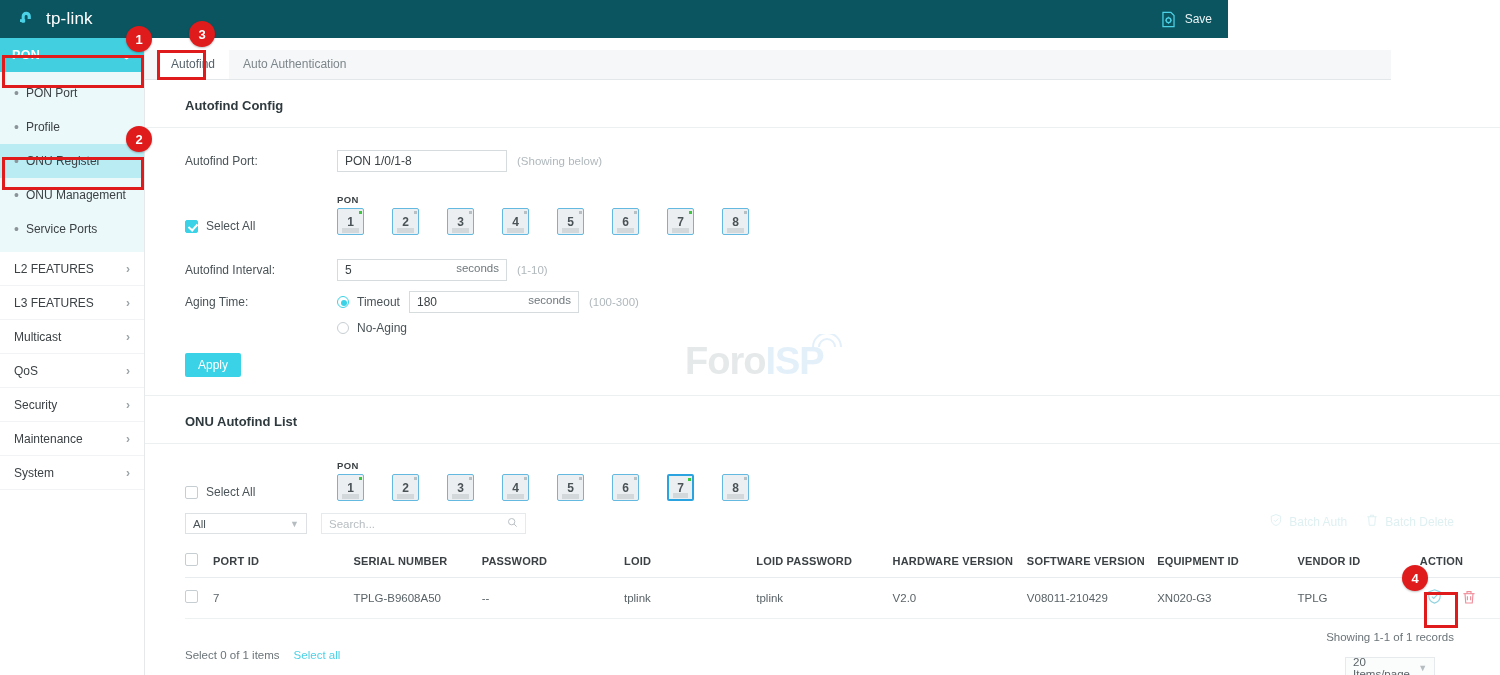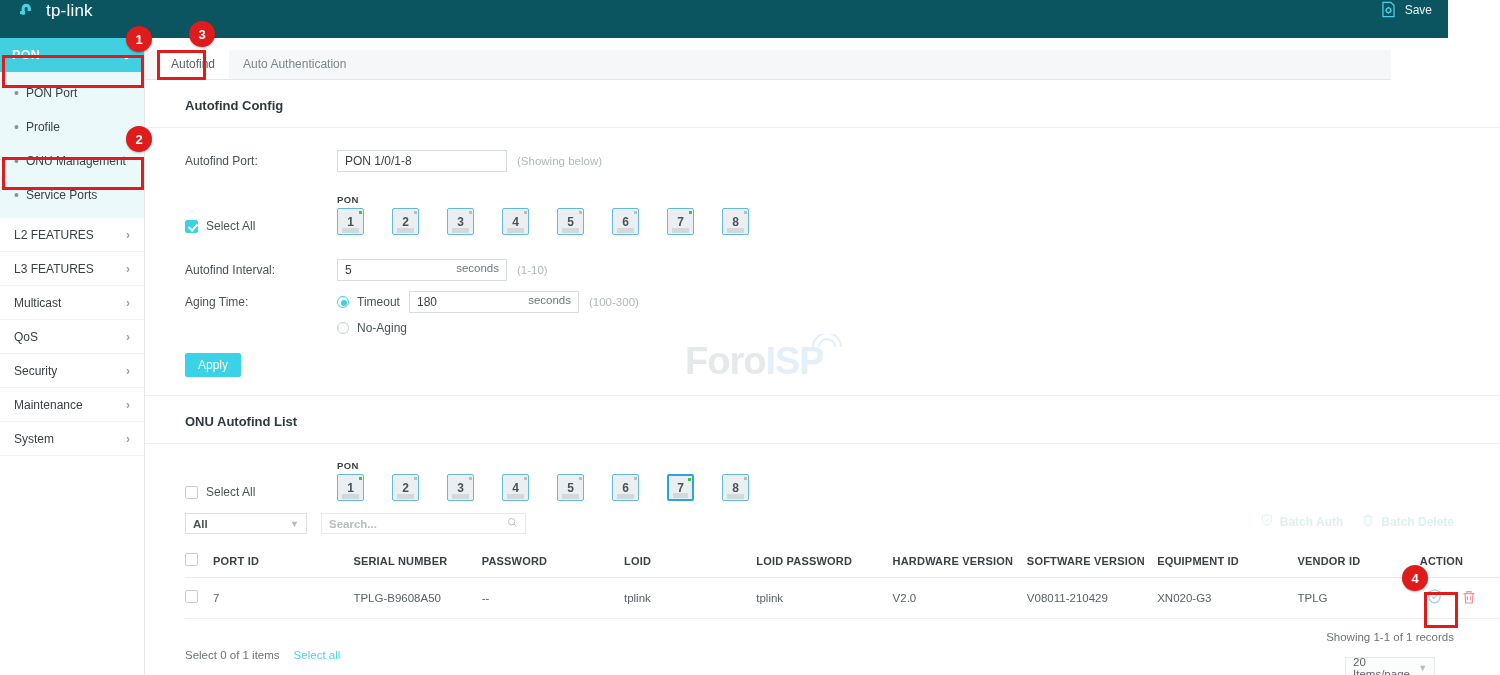--- a/index.html
+++ b/index.html
@@ -8,23 +8,23 @@
     font-family: "Liberation Sans", sans-serif;
     font-size: 12px;
     color: #333;
     background: #ffffff;
     overflow: hidden;
   }
   #app { position: relative; width: 1500px; height: 675px; }
 
   
   .topbar {
-    position: absolute; top: 0; left: 0; width: 1448px; height: 38px;
+    position: absolute; top: 0; left: 0; width: 1228px; height: 38px;
     background: #0c5460; background: #0b5560;
-    display: flex; align-items: flex-start; justify-content: space-between;
+    display: flex; align-items: center; justify-content: space-between;
   }
   .brand { display: flex; align-items: center; padding-left: 18px; gap: 6px; }
   .brand-logo { width: 22px; height: 22px; }
   .brand-text {
     color: #ffffff; font-size: 17px; letter-spacing: .2px; font-weight: 400;
   }
   .save-area { display: flex; align-items: center; gap: 7px; padding-right: 16px; }
   .save-icon { width: 19px; height: 19px; }
   .save-label { color: #e9f3f4; font-size: 12px; }
 
@@ -150,21 +150,21 @@
     font-size: 38px; font-weight: bold; letter-spacing: -1px;
     user-select: none; pointer-events: none;
   }
   .wm-a { color: #e6e9ea; }
   .wm-b { color: #e3f0fa; }
 
   
   .section-sep { height: 1px; background: #edf0f1; }
   .list-head { font-size: 13px; font-weight: bold; color: #2f3a3f; padding: 18px 0 14px 40px; }
 
-  .toolbar { display: flex; align-items: flex-end; padding: 12px 0 0 40px; position: relative; font-weight: bold; }
+  .toolbar { display: flex; align-items: flex-end; padding: 12px 0 0 40px; position: relative; }
   .sel {
     width: 122px; height: 21px; border: 1px solid #dde1e4; background: #fff;
     font-size: 11.5px; color: #4a5357; padding: 0 7px;
     display: flex; align-items: center; justify-content: space-between;
   }
   .sel .chev { color: #b6bdc1; font-size: 9px; }
   .search {
     margin-left: 14px; width: 205px; height: 21px; border: 1px solid #e6eaec; background: #fff;
     font-size: 11.5px; color: #b6bdc1; padding: 0 7px;
     display: flex; align-items: center; justify-content: space-between;
@@ -252,20 +252,24 @@
       <span class="chev">⌄</span>
     </div>
     <div class="sub-list">
       <div class="sub-item">
         <span class="dot">•</span>
         <span>PON Port</span>
       </div>
       <div class="sub-item">
         <span class="dot">•</span>
         <span>Profile</span>
+      </div>
+      <div class="sub-item active">
+        <span class="dot">•</span>
+        <span>ONU Register</span>
       </div>
       <div class="sub-item">
         <span class="dot">•</span>
         <span>ONU Management</span>
       </div>
       <div class="sub-item">
         <span class="dot">•</span>
         <span>Service Ports</span>
       </div>
     </div>

